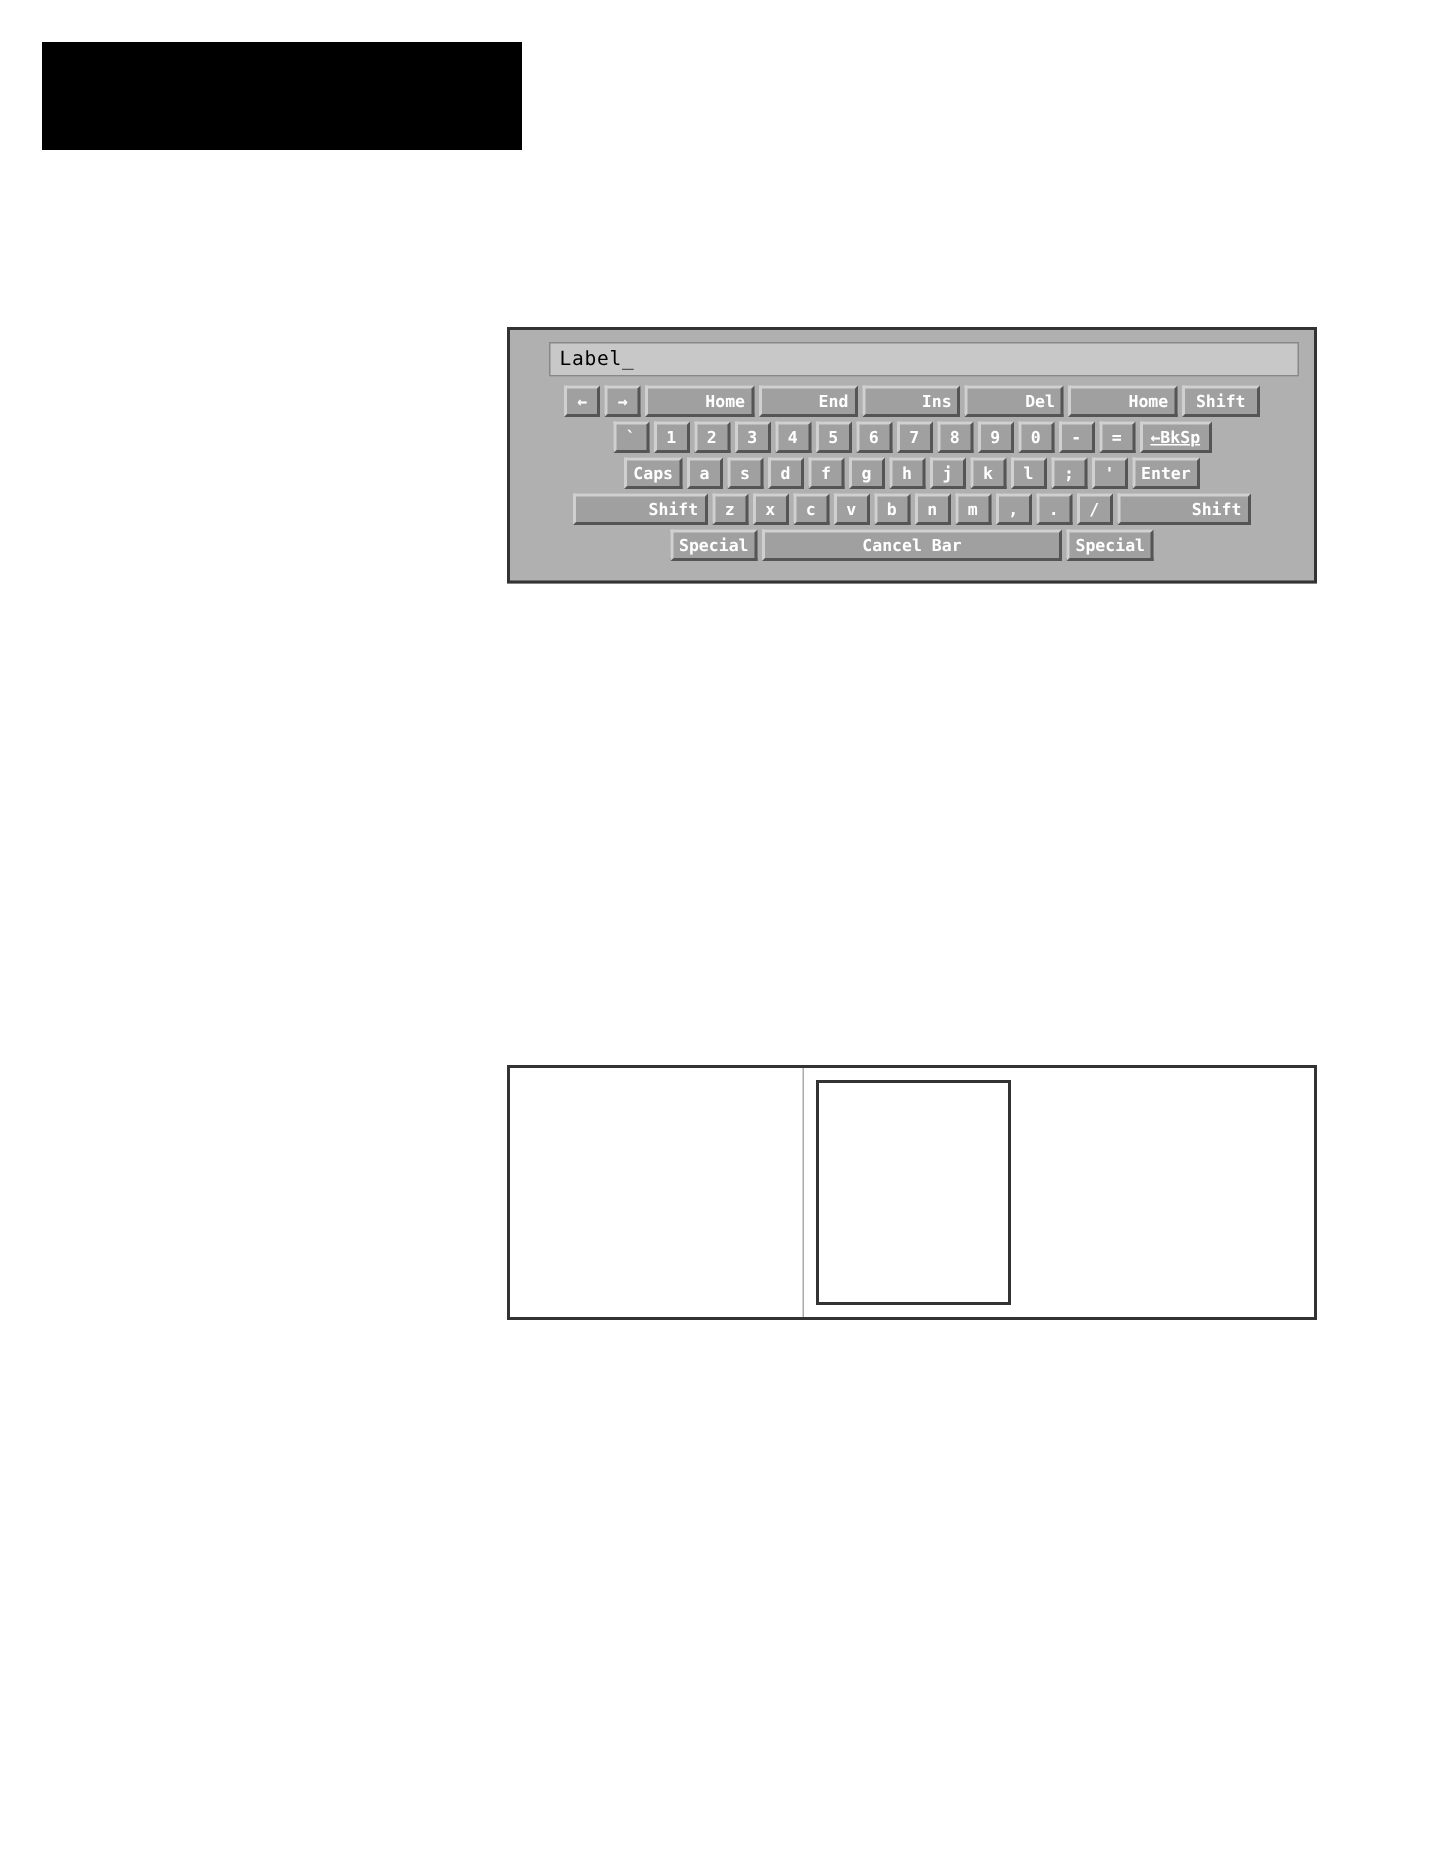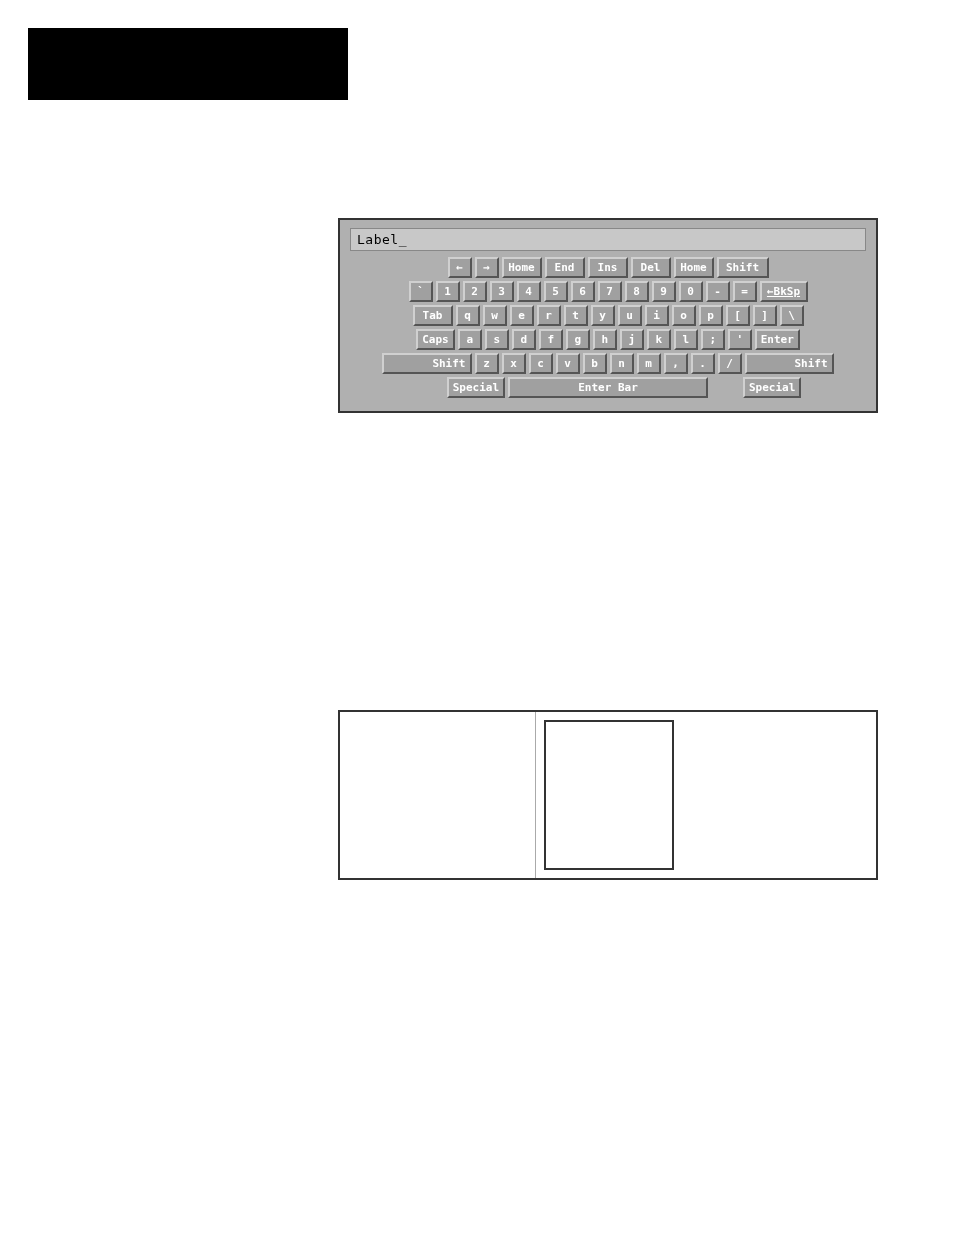--- a/index.html
+++ b/index.html
@@ -33,20 +33,21 @@
     }
 
     .keyboard-label-bar {
       background: #c8c8c8;
       border: 1px solid #888;
       padding: 3px 6px;
       font-size: 13px;
       color: #000;
       margin-bottom: 6px;
       letter-spacing: 0.5px;
+      margin-left: 16px;
     }
 
     .keyboard-row {
       display: flex;
       gap: 3px;
       margin-bottom: 3px;
       justify-content: center;
     }
 
     .kb-key {
@@ -62,28 +63,28 @@
       padding: 2px 4px;
       min-width: 24px;
       text-align: center;
       cursor: pointer;
       user-select: none;
       display: flex;
       align-items: center;
       justify-content: center;
     }
 
-    .kb-key.wide { min-width: 40px; }
+    .kb-key.wide { min-width: 40px; padding-left: 38px; }
     .kb-key.wider { min-width: 52px; }
     .kb-key.widest { min-width: 200px; }
     .kb-key.bksp { min-width: 48px; text-decoration: underline; }
     .kb-key.enter-key { min-width: 44px; }
     .kb-key.caps { min-width: 38px; }
     .kb-key.shift-key { min-width: 50px; padding-left: 48px; }
-    .kb-key.special-key { min-width: 54px; margin-left: 32px; }
+    .kb-key.special-key { min-width: 54px; }
 
     
     .diagram-container {
       position: absolute;
       top: 710px;
       left: 338px;
       width: 540px;
       height: 170px;
       border: 2px solid #333;
       background: #ffffff;
@@ -136,36 +137,20 @@
     <div class="kb-key">6</div>
     <div class="kb-key">7</div>
     <div class="kb-key">8</div>
     <div class="kb-key">9</div>
     <div class="kb-key">0</div>
     <div class="kb-key">-</div>
     <div class="kb-key">=</div>
     <div class="kb-key bksp">←BkSp</div>
   </div>
 
-  <div class="keyboard-row">
-    <div class="kb-key wide">Tab</div>
-    <div class="kb-key">q</div>
-    <div class="kb-key">w</div>
-    <div class="kb-key">e</div>
-    <div class="kb-key">r</div>
-    <div class="kb-key">t</div>
-    <div class="kb-key">y</div>
-    <div class="kb-key">u</div>
-    <div class="kb-key">i</div>
-    <div class="kb-key">o</div>
-    <div class="kb-key">p</div>
-    <div class="kb-key">[</div>
-    <div class="kb-key">]</div>
-    <div class="kb-key">\</div>
-  </div>
 
   <div class="keyboard-row">
     <div class="kb-key caps">Caps</div>
     <div class="kb-key">a</div>
     <div class="kb-key">s</div>
     <div class="kb-key">d</div>
     <div class="kb-key">f</div>
     <div class="kb-key">g</div>
     <div class="kb-key">h</div>
     <div class="kb-key">j</div>
@@ -186,21 +171,21 @@
     <div class="kb-key">n</div>
     <div class="kb-key">m</div>
     <div class="kb-key">,</div>
     <div class="kb-key">.</div>
     <div class="kb-key">/</div>
     <div class="kb-key shift-key">Shift</div>
   </div>
 
   <div class="keyboard-row">
     <div class="kb-key special-key">Special</div>
-    <div class="kb-key widest">Enter Bar</div>
+    <div class="kb-key widest">Cancel Bar</div>
     <div class="kb-key special-key">Special</div>
   </div>
 
 </div>
 
 <div class="diagram-container">
   <div class="diagram-left"></div>
   <div class="diagram-center"></div>
   <div class="diagram-right"></div>
 </div>

